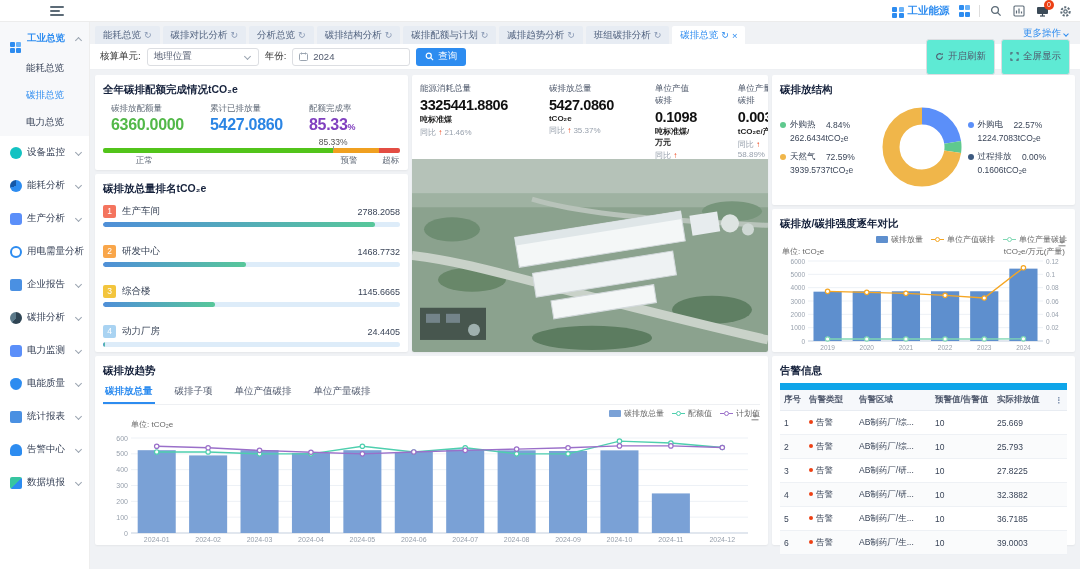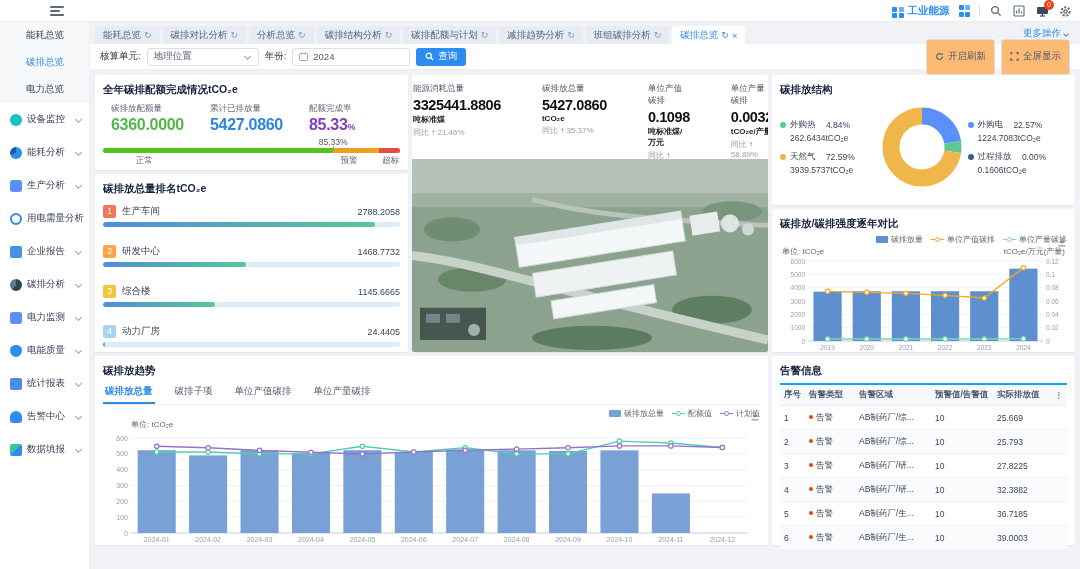--- a/index.html
+++ b/index.html
@@ -42,21 +42,21 @@
   .tab.active .t-r, .tab.active .t-x { color:#2d8cf0; }
   .more-actions { position:absolute; right:10px; top:5px; font-size:9.5px; color:#2d8cf0; cursor:pointer; display:flex; align-items:center; gap:3px; }
   .more-actions .chev { border-color:#2d8cf0; width:4px; height:4px; }
 
   .filterbar { display:flex; align-items:center; height:26px; background:#fff; padding:0 10px; gap:6px; border-bottom:1px solid #eef0f3; }
   .f-label { font-size:9.5px; color:#333; }
   .f-select { display:flex; align-items:center; justify-content:space-between; width:112px; height:18px; border:1px solid #dcdee2; border-radius:3px; padding:0 6px; font-size:9.5px; color:#515a6e; cursor:pointer; }
   .f-date { display:flex; align-items:center; gap:5px; width:118px; height:18px; border:1px solid #dcdee2; border-radius:3px; padding:0 6px; font-size:9.5px; color:#515a6e; cursor:pointer; }
   .btn-primary { display:flex; align-items:center; gap:4px; height:18px; padding:0 9px; background:#2d8cf0; color:#fff; border:none; border-radius:3px; font-size:9.5px; cursor:pointer; }
   .f-right { margin-left:auto; display:flex; gap:6px; }
-  .btn-ghost { display:flex; align-items:center; gap:4px; height:36px; padding:4px 8px; background:#fdba74; color:#515a6e; border:1px solid #dcdee2; border-radius:3px; font-size:9.5px; cursor:pointer; }
+  .btn-ghost { display:flex; align-items:center; gap:4px; height:36px; padding:4px 8px; background:#5eead4; color:#515a6e; border:1px solid #dcdee2; border-radius:3px; font-size:9.5px; cursor:pointer; }
 
   .card { position:absolute; background:#fff; border-radius:2px; box-shadow:0 1px 2px rgba(0,0,0,.05); padding:8px; }
   .c-title { font-size:10.5px; font-weight:bold; color:#17233d; }
 
   
   #card-quota { left:5px; top:53px; width:313px; height:95px; }
   .q-metrics { display:flex; margin-top:6px; }
   .q-m { flex:1; padding-left:8px; }
   .q-m .lbl { font-size:8.5px; color:#606a78; }
   .q-m .val { font-size:16px; font-weight:bold; letter-spacing:-0.3px; margin-top:1px; white-space:nowrap; }
@@ -74,21 +74,21 @@
   .rk-row { margin-top:9px; }
   .rk-head { display:flex; align-items:center; gap:6px; }
   .rk-badge { width:13px; height:13px; border-radius:2px; color:#fff; font-size:8.5px; text-align:center; line-height:13px; flex:none; }
   .rk-name { font-size:9.5px; color:#3a4558; flex:1; }
   .rk-val { font-size:9px; color:#3a4558; }
   .rk-track { margin-top:4px; height:5px; background:#ddecf9; border-radius:2.5px; overflow:hidden; }
   .rk-fill { height:5px; border-radius:2.5px; background:linear-gradient(90deg,#4f8fd8,#57c79a); }
 
   
   #card-middle { left:322px; top:53px; width:356px; height:277px; padding:0; overflow:hidden; }
-  .stats-row { display:flex; padding:8px 10px 6px 1px;gap:41px; }
+  .stats-row { display:flex; padding:8px 10px 6px 8px;gap:41px; }
   .st { flex:1.1; }
   .st .lbl { font-size:8.5px; color:#4a5568; }
   .st .val { font-size:14.5px; font-weight:bold; color:#111; letter-spacing:-0.4px; margin-top:2px; white-space:nowrap; }
   .st .unit { font-size:8px; font-weight:bold; color:#222; margin-top:1px; }
   .st .yoy { font-size:8px; color:#98a1ad; margin-top:2px; }
   .st .yoy b { color:#ed4014; font-weight:normal; }
   .factory { position:absolute; left:0; right:0; bottom:0; top:84px; }
   .factory svg { width:100%; height:100%; display:block; }
 
   
@@ -114,21 +114,21 @@
   
   #card-trend { left:5px; top:334px; width:673px; height:189px; }
   .tr-tabs { display:flex; gap:18px; margin-top:5px; border-bottom:1px solid #eef0f3; }
   .tr-tab { font-size:9.5px; color:#515a6e; padding:2px 2px 4px 2px; cursor:pointer; }
   .tr-tab.active { color:#2d8cf0; font-weight:bold; border-bottom:2px solid #2d8cf0; }
   .tr-unit { font-size:8px; color:#666; margin:0 0 0 28px; }
 
   
   #card-alarm { left:682px; top:334px; width:303px; height:189px; }
   .al-table { width:100%; border-collapse:collapse; margin-top:5px; }
-  .al-table th { background:#f6f8fb; border-top:2px solid #0ea5e9; border-bottom:1px solid #e8ecf2; font-size:8.5px; color:#515a6e; font-weight:bold; text-align:left; padding:4px 4px; white-space:nowrap; }
+  .al-table th { background:#f6f8fb; border-top:7px solid #0ea5e9; border-bottom:1px solid #e8ecf2; font-size:8.5px; color:#515a6e; font-weight:bold; text-align:left; padding:4px 4px; white-space:nowrap; }
   .al-table td { font-size:8.5px; color:#3a4558; border-bottom:1px solid #eef1f5; padding:5.5px 4px; white-space:nowrap; }
   .al-table tr.zebra td { background:#fafbfc; }
   .al-type { color:#ed4014; }
   .al-dot { display:inline-block; width:4px; height:4px; border-radius:50%; background:#ed4014; margin-right:3px; vertical-align:1px; }
 
   svg text { font-family:"Liberation Sans","DejaVu Sans",sans-serif; }
 </style>
 </head>
 <body>
 
@@ -183,20 +183,32 @@
         <svg width="13" height="13" viewBox="0 0 13 13">
             <circle cx="6.5" cy="6.5" r="4.2" fill="none" stroke="#5c6b77" stroke-width="2" stroke-dasharray="2.1 1.5"></circle>
             <circle cx="6.5" cy="6.5" r="1.7" fill="none" stroke="#5c6b77" stroke-width="1.2"></circle>
           </svg>
       </span>
     </div>
   </div>
 
   <div class="sidebar">
     <div class="s-group">
+      <div class="s-item active">
+        <span class="s-ico" style="background:transparent">
+          <span class="grid4" style="grid-template-columns:4.5px 4.5px;grid-template-rows:4.5px 4.5px;">
+              <b></b>
+              <b></b>
+              <b></b>
+              <b></b>
+            </span>
+        </span>
+        <span class="s-lbl">工业总览</span>
+        <span class="chev up"></span>
+      </div>
       <div class="s-child">
           <span>能耗总览</span>
         </div>
       <div class="s-child active">
           <span>碳排总览</span>
         </div>
       <div class="s-child">
           <span>电力总览</span>
         </div>
     </div>

